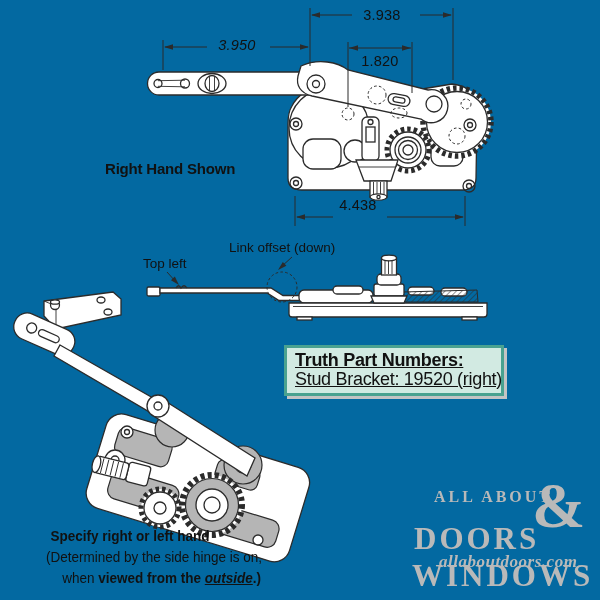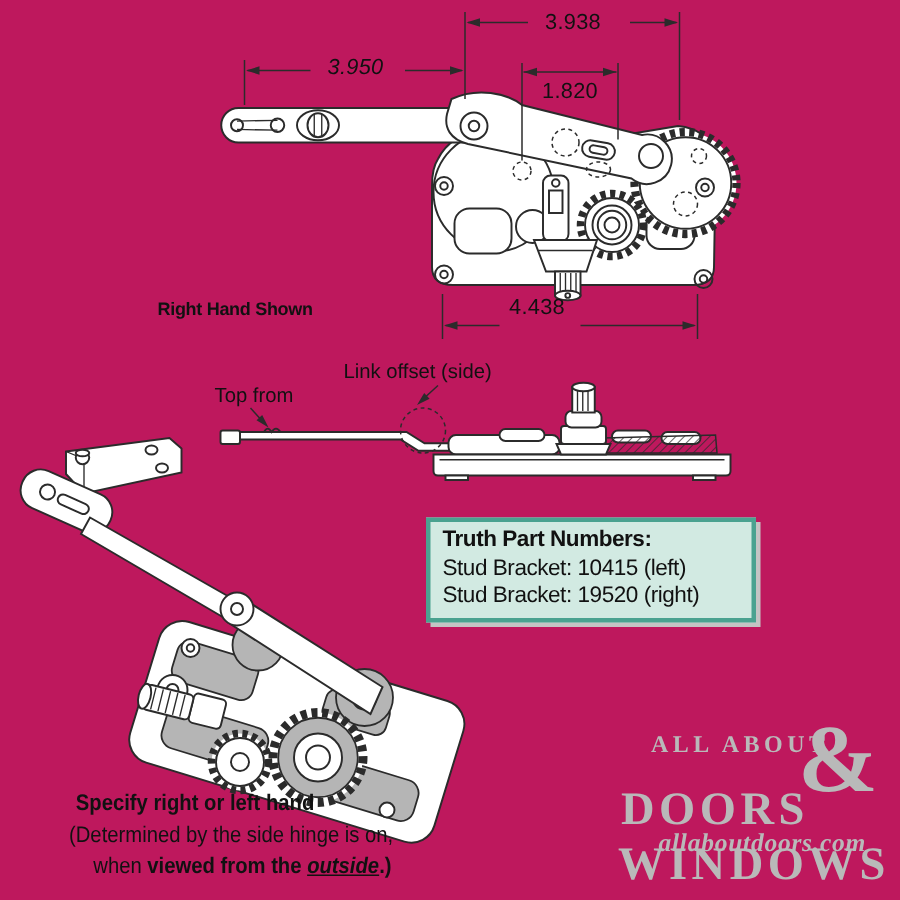--- a/index.html
+++ b/index.html
@@ -1,40 +1,40 @@
 <!DOCTYPE html>
 <html style="--line: #2b2b2b; --shade_gray: #b5b5b5; --box_bg: #d2eae2; --box_border: #4aa290; --box_shadow: #c4c4c4; --logo_gray: #b9b9b9;"><head>
 <meta charset="utf-8">
 <style>
   :root{
     --line:#2b2b2b; --shade_gray:#b5b5b5; --box_bg:#d2eae2; --box_border:#4aa290;
     --box_shadow:#c4c4c4; --logo_gray:#b9b9b9; --text:#111111;
   }
   html,body{margin:0;padding:0;background:#fff;}
-  #canvas{position:relative;width:600px;height:600px;background:#be185d;overflow:hidden;
+  #canvas{position:relative;width:600px;height:600px;background:#0369a1;overflow:hidden;
           font-family:"Liberation Sans",sans-serif;color:var(--text);}
   svg{position:absolute;left:0;top:0;}
   
   .ln{stroke:var(--line);stroke-width:1.3;fill:none;}
   .lnf{stroke:var(--line);stroke-width:1.3;fill:#ffffff;}
   .thin{stroke:var(--line);stroke-width:0.9;fill:none;}
   .dim{stroke:var(--line);stroke-width:1;fill:none;}
   .arr{fill:var(--line);stroke:none;}
   .teeth{stroke:var(--line);fill:#ffffff;}
   .dash{stroke:var(--line);stroke-width:1;fill:none;stroke-dasharray:2.6 2.3;}
   .shade{fill:var(--shade_gray);stroke:var(--line);stroke-width:1.2;}
   .hatchfill{fill:url(#hatch);stroke:var(--line);stroke-width:1;}
   
   .abs{position:absolute;white-space:nowrap;}
   .dimlabel{font-size:14.5px;letter-spacing:0.2px;transform:translateX(-50%);}
-  .caption{font-size:12px;font-weight:bold;letter-spacing:-0.2px;margin-top:39px;}
+  .caption{font-size:15px;font-weight:bold;letter-spacing:-0.2px;}
   .sidelabel{font-size:13.5px;}
   .partsbox{left:284px;top:345px;width:198px;background:var(--box_bg);
             border:3px solid var(--box_border);box-shadow:3px 3px 0 var(--box_shadow);
-            padding:3px 8px 5px 8px;font-size:15px;line-height:18.5px;letter-spacing:-0.3px;}
+            padding:3px 8px 5px 8px;font-size:18px;line-height:18.5px;letter-spacing:-0.3px;text-decoration:underline;}
   .partsbox .title{font-weight:bold;}
   .logo{color:var(--logo_gray);font-family:"Liberation Serif",serif;}
   .logo-small{font-size:16px;letter-spacing:3px;font-weight:bold;}
   .logo-big{font-size:31px;letter-spacing:3px;font-weight:bold;}
   .logo-amp{font-size:64px;font-weight:bold;line-height:1;}
   .logo-url{font-size:17px;font-weight:bold;letter-spacing:0.5px;}
   .footnote{left:46px;top:525px;font-size:15px;line-height:21px;transform:scaleX(0.9);
             transform-origin:left top;}
   .fn1{font-weight:bold;margin-left:5px;}
   .fn3{margin-left:18px;}
@@ -227,26 +227,25 @@
     </g>
   </svg>
 
   <div class="abs dimlabel" style="left:382px;top:7px;">3.938</div>
   <div class="abs dimlabel" style="left:237px;top:37px;font-style:italic;">3.950</div>
   <div class="abs dimlabel" style="left:380px;top:53px;">1.820</div>
   <div class="abs dimlabel" style="left:358px;top:197px;">4.438</div>
 
   <div class="abs caption" style="left:105px;top:160px;">Right Hand Shown</div>
 
-  <div class="abs sidelabel" style="left:143px;top:256px;">Top from</div>
-  <div class="abs sidelabel" style="left:229px;top:240px;">Link offset (side)</div>
+  <div class="abs sidelabel" style="left:143px;top:256px;">Top left</div>
+  <div class="abs sidelabel" style="left:229px;top:240px;">Link offset (down)</div>
 
   <div class="abs partsbox">
     <div class="title">Truth Part Numbers:</div>
-    <div>Stud Bracket: 10415 (left)</div>
     <div>Stud Bracket: 19520 (right)</div>
   </div>
 
   <div>
     <div class="abs logo logo-small" style="left:434px;top:488px;">ALL ABOUT</div>
     <div class="abs logo logo-amp" style="left:532px;top:474px;">&amp;</div>
     <div class="abs logo logo-big" style="left:414px;top:481px;margin-top:40px;">DOORS</div>
     <div class="abs logo logo-big" style="left:412px;top:524px;margin-top:34px;">WINDOWS</div>
     <div class="abs logo logo-url" style="left:439px;top:552px;font-style:italic;">allaboutdoors.com</div>
   </div>

